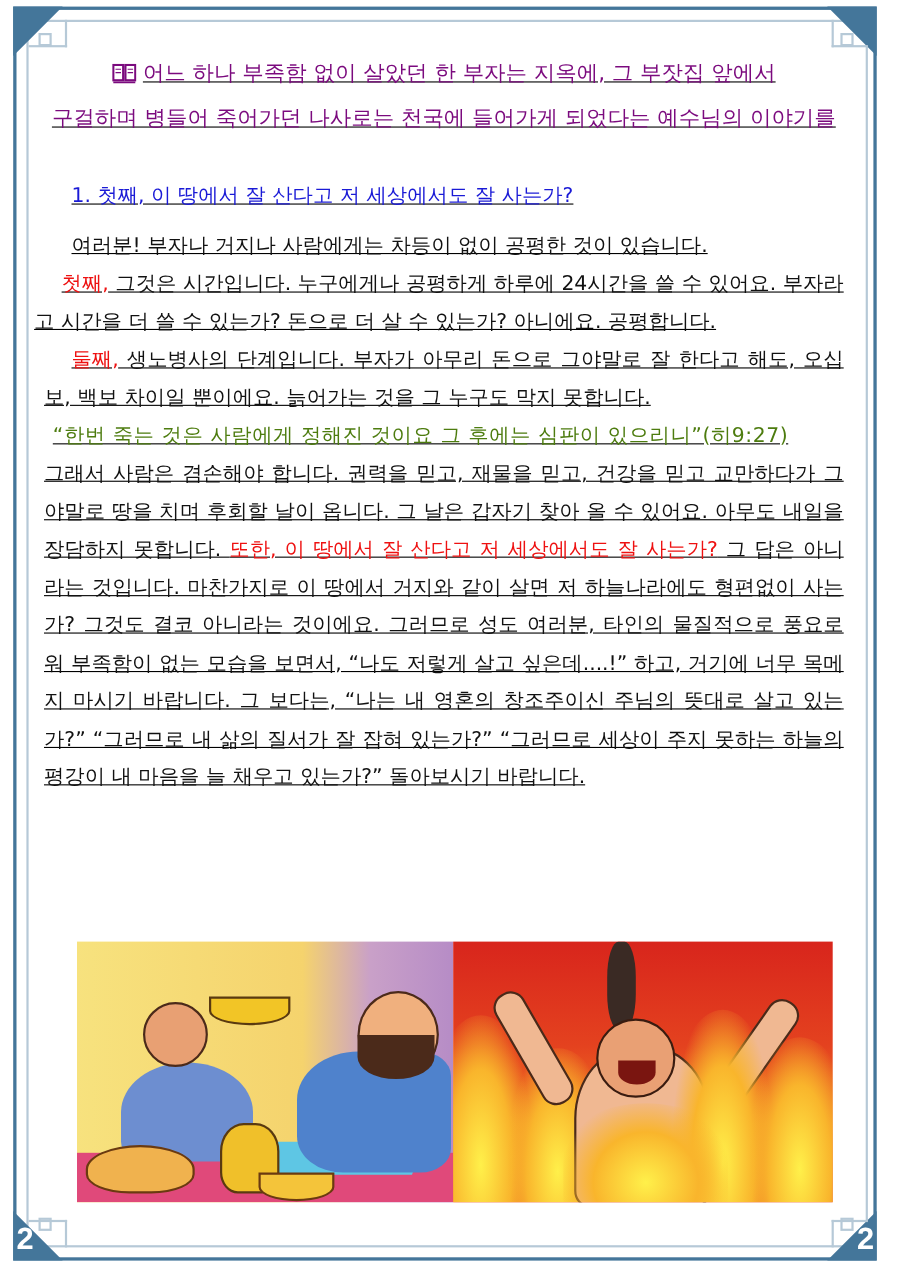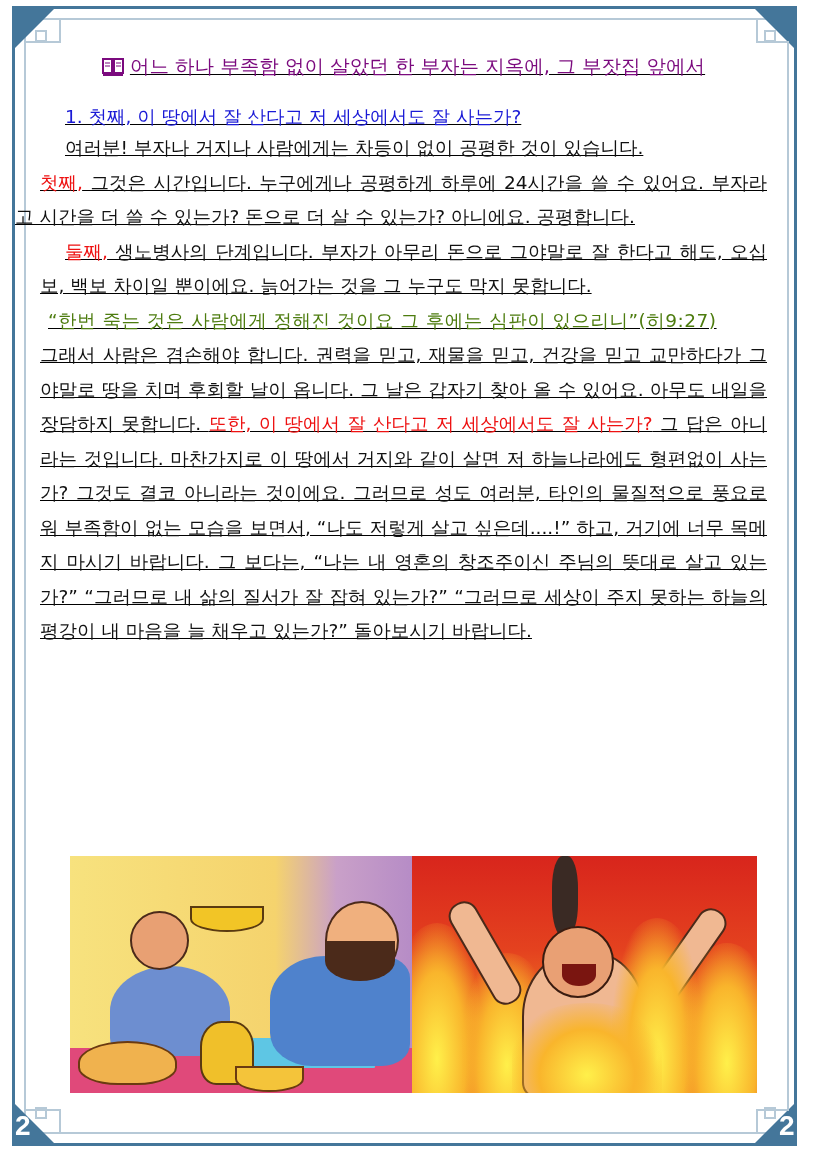--- a/index.html
+++ b/index.html
@@ -24,22 +24,22 @@
   .br-tr { left: 756px; top: 18px; width: 33px; height: 25px; border-width: 0 0 2px 2px; }
   .br-bl { left: 26px; top: 1109px; width: 35px; height: 25px; border-width: 2px 2px 0 0; }
   .br-br { left: 756px; top: 1109px; width: 33px; height: 25px; border-width: 2px 0 0 2px; }
   .page-num { position: absolute; color: #ffffff; font-weight: bold; font-size: 28px;
               font-family: "Liberation Sans", sans-serif; line-height: 1; }
   .pn-left { left: 15px; top: 1112px; }
   .pn-right { left: 779px; top: 1112px; }
 
   .content { position: absolute; left: 40px; top: 48px; width: 727px; text-decoration: underline; }
   .intro { color: #7b0a7e; font-size: 19.5px; line-height: 38px; text-align: center; margin: 0; }
-  .heading { color: #1a1ad6; font-size: 18.5px; margin: 14px 0 0 25px; line-height: 28px; }
-  .body { font-size: 18.5px; line-height: 34.5px; color: #111; text-align: justify; }
+  .heading { color: #1a1ad6; font-size: 18.5px; margin: 38px 0 0 25px; line-height: 28px; }
+  .body { font-size: 18.5px; line-height: 34.5px; color: #111; margin-top: 14px; text-align: justify; }
   .body p { margin: 0; }
   .indent { padding-left: 25px; }
   .red { color: #ee1111; }
   .quote { color: #4d7c0f; padding-left: 8px; letter-spacing: 0.5px; }
 
   .illustrations { position: absolute; left: 70px; top: 856px; width: 687px; height: 237px; display: flex; }
   .scene-feast { width: 342px; height: 237px; position: relative; overflow: hidden;
                  background: linear-gradient(90deg, #f7e27e 0%, #f5d36d 60%, #c9a0c8 78%, #b68cc6 100%); }
   .scene-feast .floor { position: absolute; left: 0; bottom: 0; width: 100%; height: 45px; background: #e0497a; }
   .scene-feast .rug { position: absolute; left: 150px; bottom: 25px; width: 160px; height: 30px; background: #5ec6e4; transform: skewX(-20deg); }
@@ -90,27 +90,28 @@
           <rect x="1" y="1" width="9" height="14" fill="none" stroke="#7b0a7e" stroke-width="2"></rect>
           <rect x="12" y="1" width="9" height="14" fill="none" stroke="#7b0a7e" stroke-width="2"></rect>
           <line x1="3" y1="5" x2="8" y2="5" stroke="#7b0a7e" stroke-width="1"></line>
           <line x1="3" y1="8" x2="8" y2="8" stroke="#7b0a7e" stroke-width="1"></line>
           <line x1="14" y1="5" x2="19" y2="5" stroke="#7b0a7e" stroke-width="1"></line>
           <line x1="14" y1="8" x2="19" y2="8" stroke="#7b0a7e" stroke-width="1"></line>
           <line x1="1" y1="17" x2="21" y2="17" stroke="#7b0a7e" stroke-width="2"></line>
         </svg>
       </span><span>어느 하나 부족함 없이 살았던 한 부자는 지옥에, 그 부잣집 앞에서</span>
     </div>
+    <div>구걸하며 병들어 죽어가던 나사로는 천국에 들어가게 되었다는 예수님의 이야기를</div>
   </div>
 
   <div class="heading">1. 첫째, 이 땅에서 잘 산다고 저 세상에서도 잘 사는가?</div>
 
   <div class="body">
     <p class="indent">여러분! 부자나 거지나 사람에게는 차등이 없이 공평한 것이 있습니다.</p>
-    <p class="indent" style="text-indent:0;margin-left:-25px;padding-left:0;">
+    <p class="indent" style="text-indent:0;margin-left:-25px;padding-left:16px;">
       <span style="padding-left:25px" class="red">첫째,</span><span> 그것은 시간입니다. 누구에게나 공평하게 하루에 24시간을 쓸 수 있어요. 부자라고 시간을 더 쓸 수 있는가? 돈으로 더 살 수 있는가? 아니에요. 공평합니다.</span>
     </p>
     <p>
       <span style="padding-left:25px" class="red">둘째,</span><span> 생노병사의 단계입니다. 부자가 아무리 돈으로 그야말로 잘 한다고 해도, 오십보, 백보 차이일 뿐이에요. 늙어가는 것을 그 누구도 막지 못합니다.</span>
     </p>
     <p class="quote">“한번 죽는 것은 사람에게 정해진 것이요 그 후에는 심판이 있으리니”(히9:27)</p>
     <p>
       <span>그래서 사람은 겸손해야 합니다. 권력을 믿고, 재물을 믿고, 건강을 믿고 교만하다가 그야말로 땅을 치며 후회할 날이 옵니다. 그 날은 갑자기 찾아 올 수 있어요. 아무도 내일을 장담하지 못합니다. </span><span class="red">또한, 이 땅에서 잘 산다고 저 세상에서도 잘 사는가?</span><span> 그 답은 아니라는 것입니다. 마찬가지로 이 땅에서 거지와 같이 살면 저 하늘나라에도 형편없이 사는가? 그것도 결코 아니라는 것이에요. 그러므로 성도 여러분, 타인의 물질적으로 풍요로워 부족함이 없는 모습을 보면서, “나도 저렇게 살고 싶은데....!” 하고, 거기에 너무 목메지 마시기 바랍니다. 그 보다는, “나는 내 영혼의 창조주이신 주님의 뜻대로 살고 있는가?” “그러므로 내 삶의 질서가 잘 잡혀 있는가?” “그러므로 세상이 주지 못하는 하늘의 평강이 내 마음을 늘 채우고 있는가?” 돌아보시기 바랍니다.</span>
     </p>
   </div>

